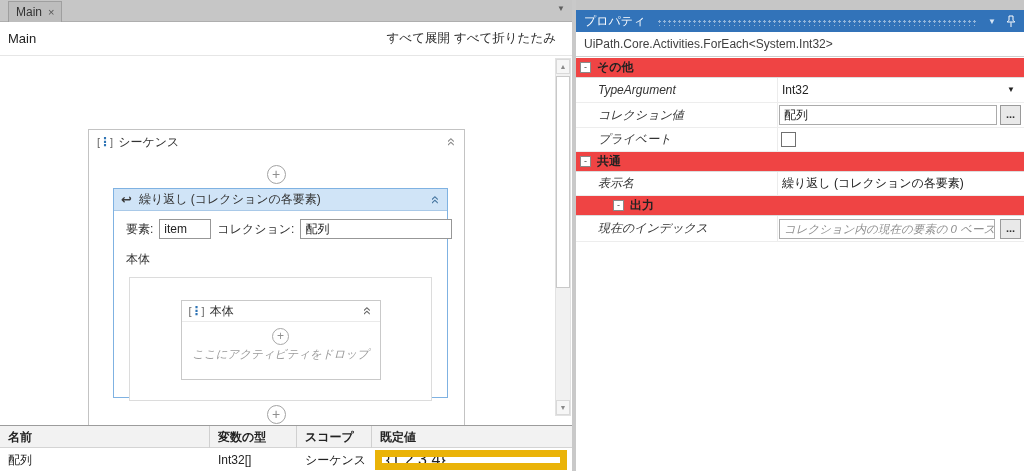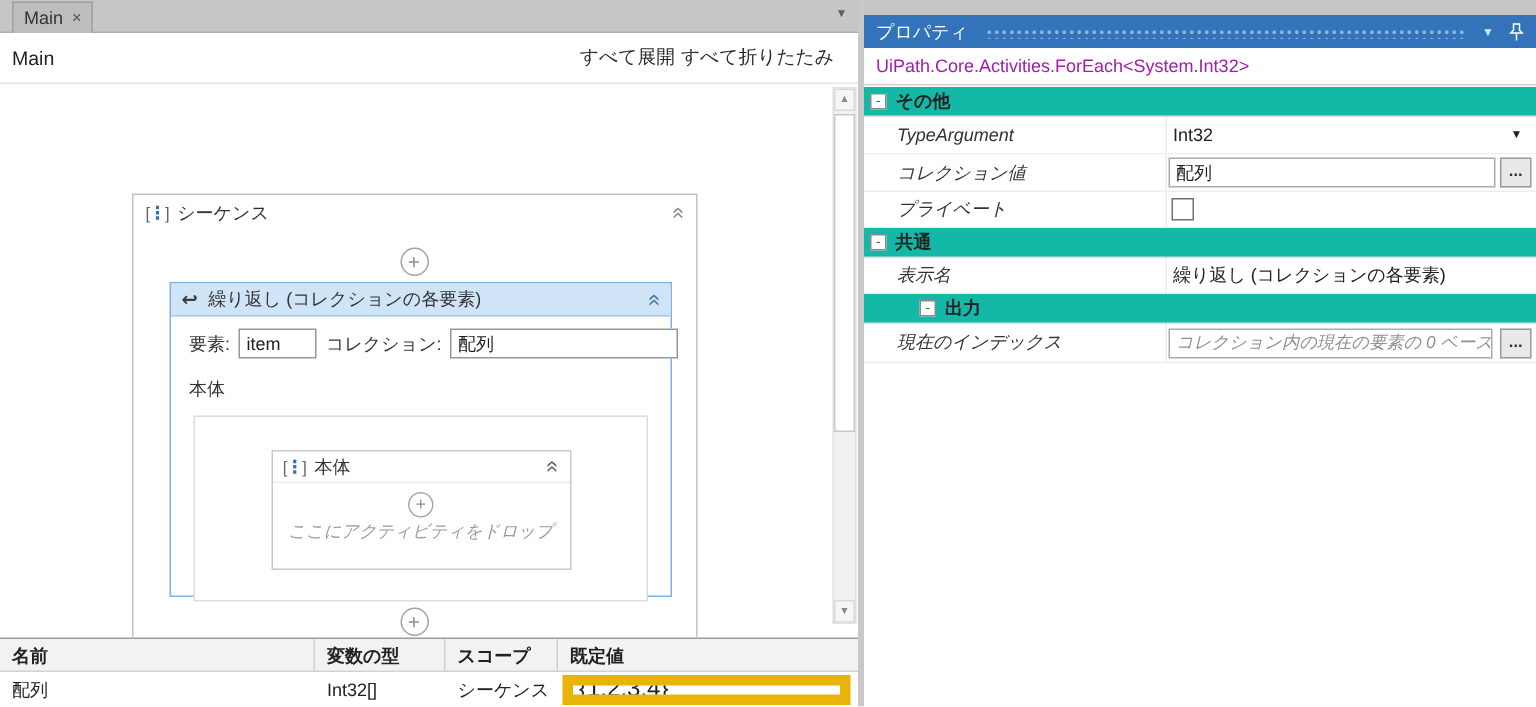--- a/index.html
+++ b/index.html
@@ -79,23 +79,23 @@
   .props { position:absolute; left:576px; top:0; width:448px; height:471px; background:#fff; }
   .props-topgap { position:absolute; left:0; top:0; width:448px; height:10px; background:#c6c6c6; }
   .props-head { position:absolute; left:0; top:10px; width:448px; height:22px; background:#3273b9; display:flex; align-items:center; padding:0 8px; }
   .props-title { color:#fff; font-size:12px; white-space:nowrap; }
   .props-dots { flex:1; height:7px; margin:2px 10px 0 12px;
     background-image:radial-gradient(circle, rgba(255,255,255,.48) 1px, transparent 1.4px);
     background-size:5px 5px; }
   .props-dd { color:#d6e5f5; font-size:8px; margin-right:10px; }
   .props-dd::before { content:"▼"; }
   .props-pin { display:flex; align-items:center; }
-  .activity-type { position:absolute; left:0; top:32px; width:448px; height:25px; line-height:25px; padding-left:8px; background:#fff; border-bottom:1px solid #cfcfcf; color:#a21caf; white-space:nowrap; overflow:hidden; }
-
-  .psec { position:absolute; left:0; width:448px; height:20px; background:#14b8a6; border-bottom:1px solid #ddd; display:flex; align-items:center; }
+  .activity-type { position:absolute; left:0; top:32px; width:448px; height:25px; line-height:25px; padding-left:8px; background:#fff; border-bottom:1px solid #cfcfcf; color:#404040; white-space:nowrap; overflow:hidden; }
+
+  .psec { position:absolute; left:0; width:448px; height:20px; background:#ef4444; border-bottom:1px solid #ddd; display:flex; align-items:center; }
   .sec-box { width:11px; height:11px; border:1px solid #8a8a8a; background:#fff; margin:0 6px 0 4px; text-align:center; line-height:8px; font-size:9px; color:#444; }
   .sec-box::before { content:"-"; }
   .psec b { font-weight:bold; color:#222; }
 
   .prow { position:absolute; left:0; width:448px; border-bottom:1px solid #ededed; background:#fff; }
   .prow::after { content:""; position:absolute; left:201px; top:0; bottom:0; width:1px; background:#ececec; }
   .prow-label { position:absolute; left:22px; top:0; height:100%; display:flex; align-items:center; color:#333;font-style:italic; }
   .pr-text { position:absolute; left:206px; top:0; height:100%; display:flex; align-items:center; color:#222; }
   .pr-ddicon { position:absolute; right:9px; top:50%; margin-top:-5px; font-size:8px; color:#222; }
   .pr-ddicon::before { content:"▼"; }

